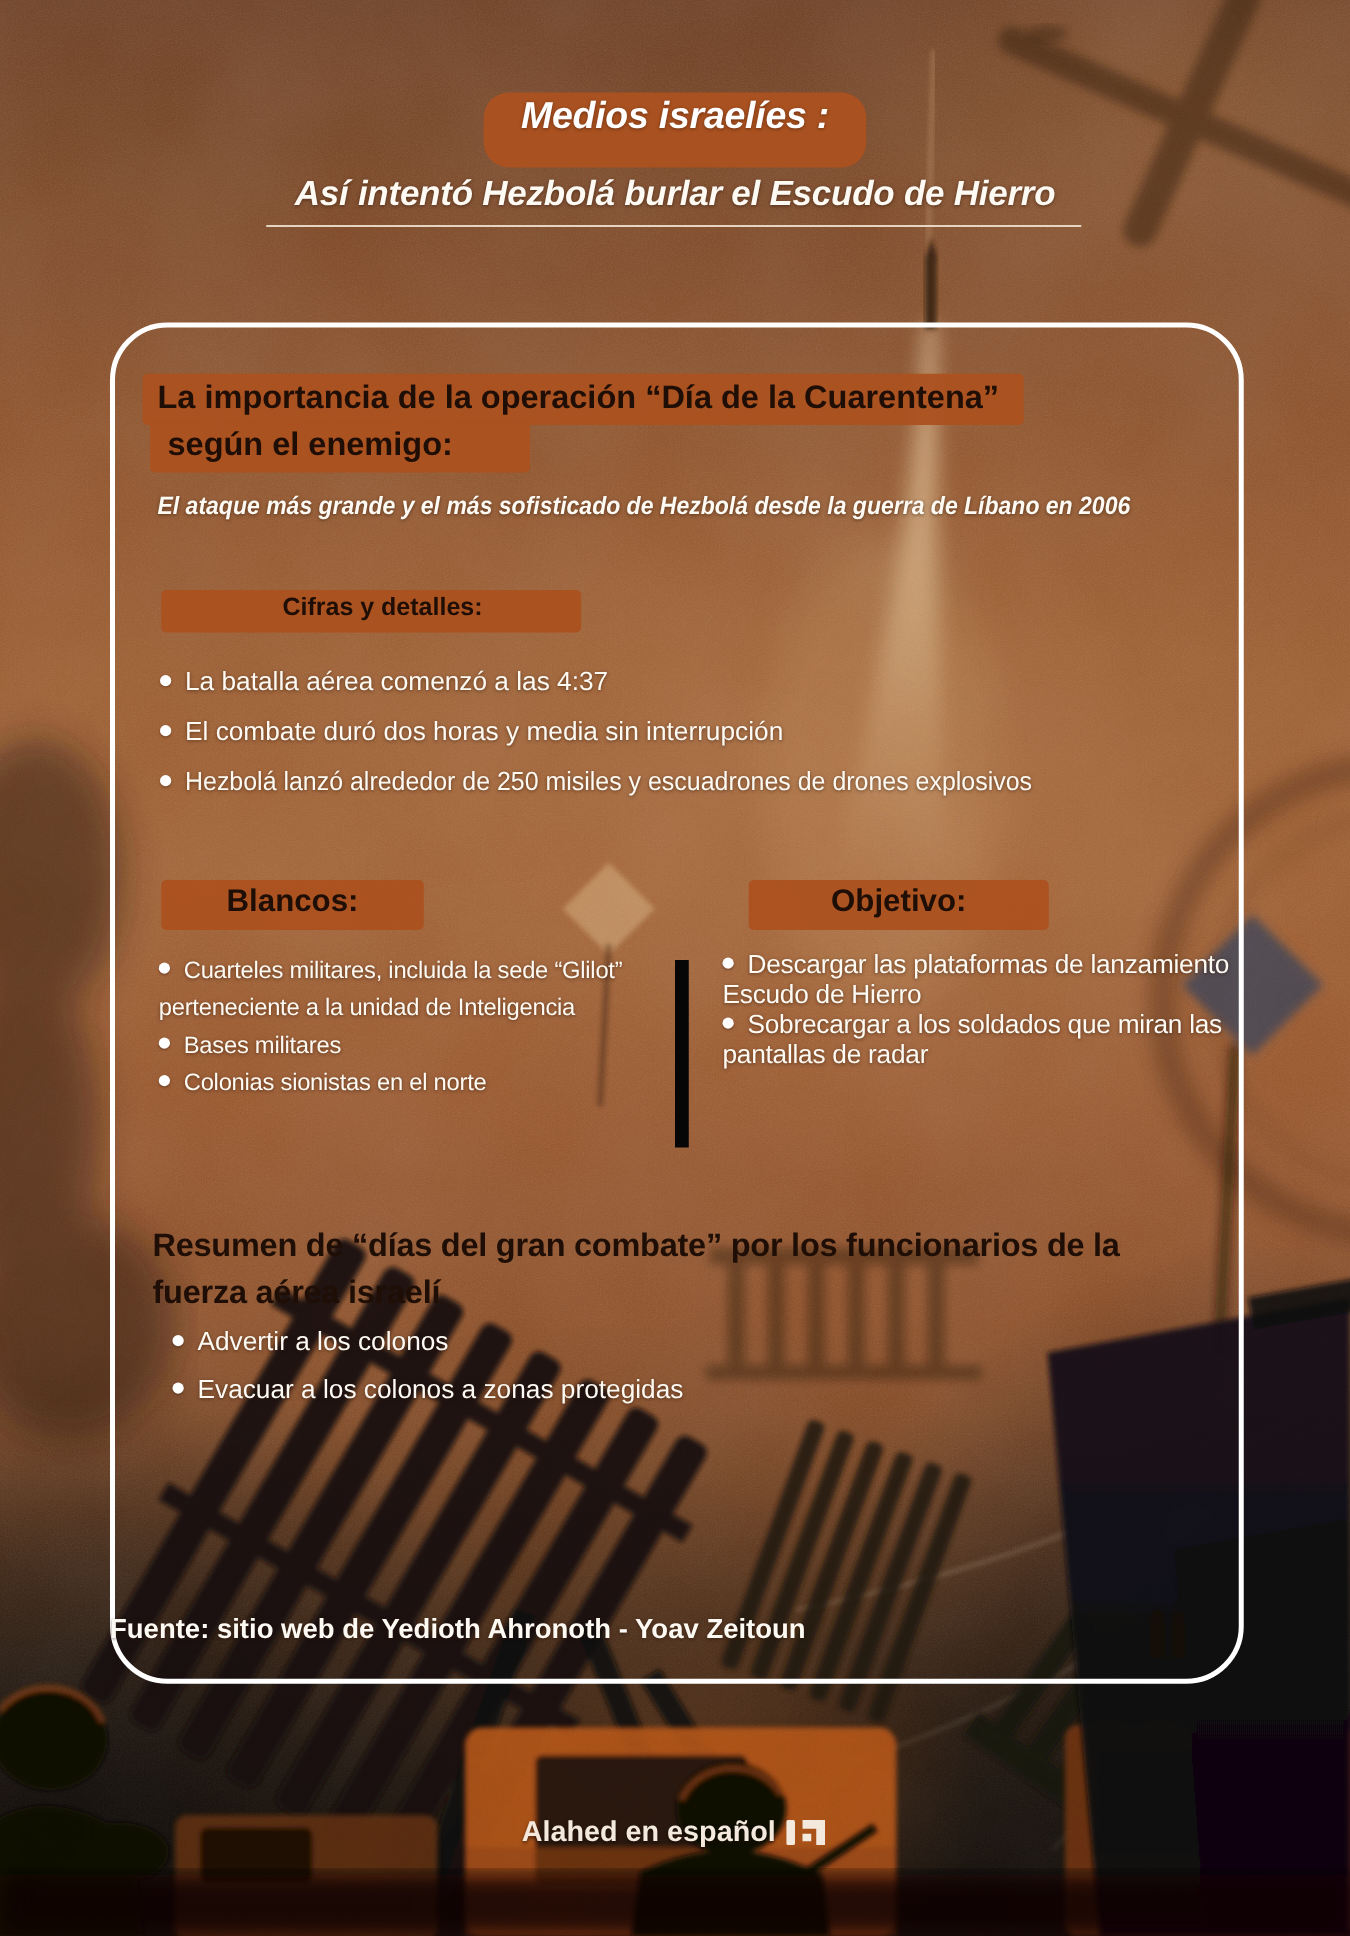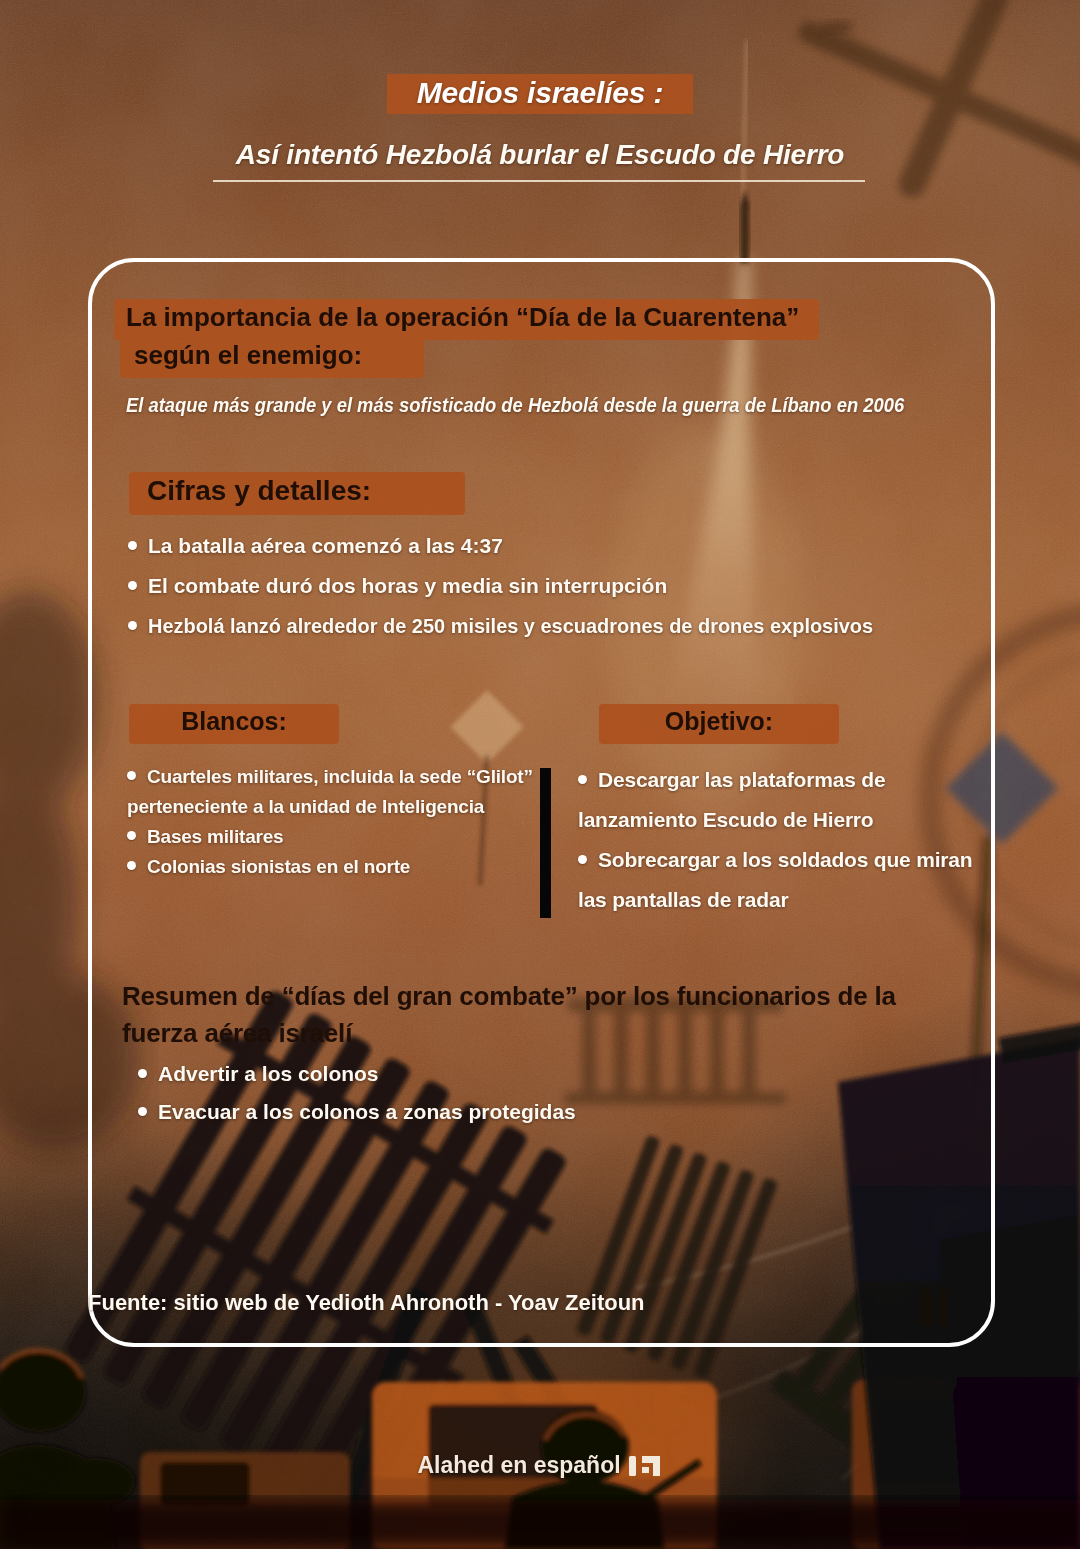--- a/index.html
+++ b/index.html
@@ -17,46 +17,46 @@
   }
   .abs{position:absolute;}
   .scene{position:absolute;left:0;top:0;z-index:1;}
   .z2{z-index:2;} .z3{z-index:3;}
   .wtxt{color:#fdfaf3;text-shadow:0 1px 3px rgba(40,16,4,.55);}
   .dtxt{color:#1f0e05;}
   .hl{background:rgba(172,81,32,.95);}
   .center{width:100%;text-align:center;}
   .kicker{top:74px;left:0;}
   .kicker span{display:inline-block;font-style:italic;font-weight:700;font-size:30px;letter-spacing:-.2px;
-    padding:2px 30px 4px;border-radius:1px;color:#fff;text-shadow:0 1px 3px rgba(40,16,4,.45);}
+    padding:2px 30px 24px;border-radius:20px;color:#fff;text-shadow:0 1px 3px rgba(40,16,4,.45);}
   .headline{top:139px;left:0;font-style:italic;font-weight:700;font-size:28px;letter-spacing:-.2px;}
   .rule{top:180px;left:213px;width:652px;height:2px;background:#efe3cf;opacity:.9;}
   .panel{left:88px;top:258px;width:899px;height:1081px;border:4px solid #fff;border-radius:46px;}
   .intro1{left:114px;top:299px;}
   .intro2{left:120px;top:337px;}
   .intro1 span,.intro2 span{display:inline-block;white-space:nowrap;font-weight:700;font-size:26px;border-radius:4px;}
   .intro1 span{padding:3px 20px 7px 12px;}
   .intro2 span{padding:3px 62px 7px 14px;}
   .sub{left:126px;top:394px;font-style:italic;font-weight:700;font-size:20px;white-space:nowrap;
        transform:scaleX(.92);transform-origin:0 50%;}
-  .sec-title span{display:inline-block;font-weight:700;font-size:28px;border-radius:4px;}
+  .sec-title span{display:inline-block;font-weight:700;font-size:20px;border-radius:4px;text-align:center;}
   .cifras-title{left:129px;top:472px;}
   .cifras-title span{width:318px;padding:3px 0 8px 18px;}
   .blancos-title{left:129px;top:704px;}
   .blancos-title span{width:210px;text-align:center;padding:3px 0 8px;font-size:25px;}
   .objetivo-title{left:599px;top:704px;}
   .objetivo-title span{width:240px;text-align:center;padding:3px 0 8px;font-size:25px;}
-  .list{font-weight:700;}
+  .list{font-weight:400;}
   .cifras-list{left:128px;top:534px;width:860px;font-size:21px;}
   .cifras-list .li{margin-bottom:16px;white-space:nowrap;}
   .dot{display:inline-block;width:9px;height:9px;border-radius:50%;background:#fff;margin-right:11px;vertical-align:3px;
        box-shadow:0 1px 2px rgba(40,16,4,.4);}
   .cx95{display:inline-block;white-space:nowrap;transform:scaleX(.95);transform-origin:0 50%;}
   .blancos-list{left:127px;top:762px;width:412px;font-size:19px;line-height:30px;letter-spacing:-.2px;}
-  .objetivo-list{left:578px;top:760px;width:406px;font-size:21px;line-height:40px;letter-spacing:-.2px;}
+  .objetivo-list{left:578px;top:760px;width:406px;font-size:21px;line-height:24px;letter-spacing:-.2px;}
   .divider{left:540px;top:768px;width:11px;height:150px;background:#060606;}
   .resumen-title{left:122px;top:978px;width:812px;font-weight:700;font-size:26px;line-height:37px;letter-spacing:-.2px;}
   .resumen-list{left:138px;top:1062px;width:700px;font-size:21px;}
   .resumen-list .li{margin-bottom:14px;}
   .source{left:88px;top:1290px;width:907px;font-weight:700;font-size:22px;}
   .footer{top:1452px;left:0;width:100%;display:flex;justify-content:center;align-items:center;gap:8px;z-index:3;position:absolute;}
   .brand{font-weight:700;font-size:23px;color:#f3e9dc;text-shadow:0 1px 3px rgba(20,8,2,.6);}
 </style>
 </head>
 <body>

